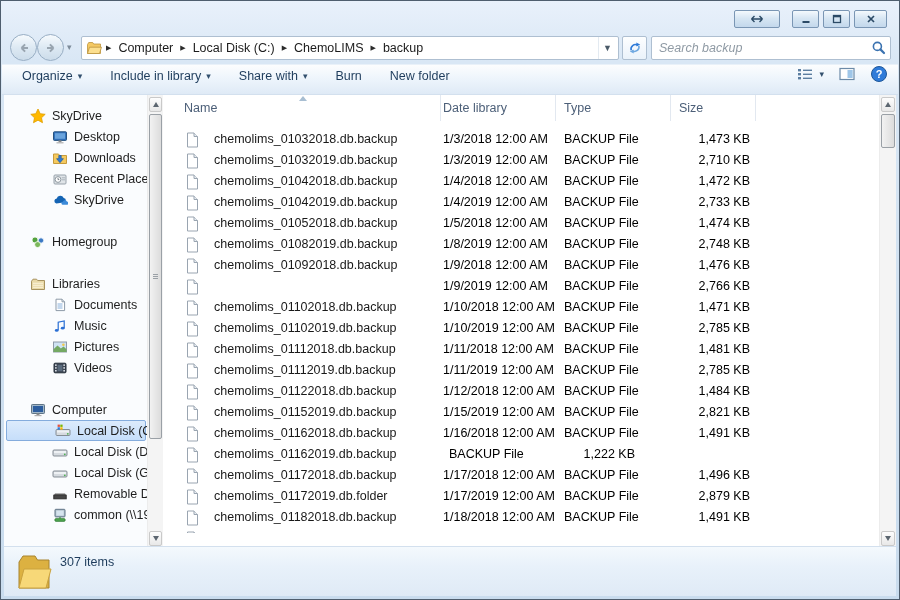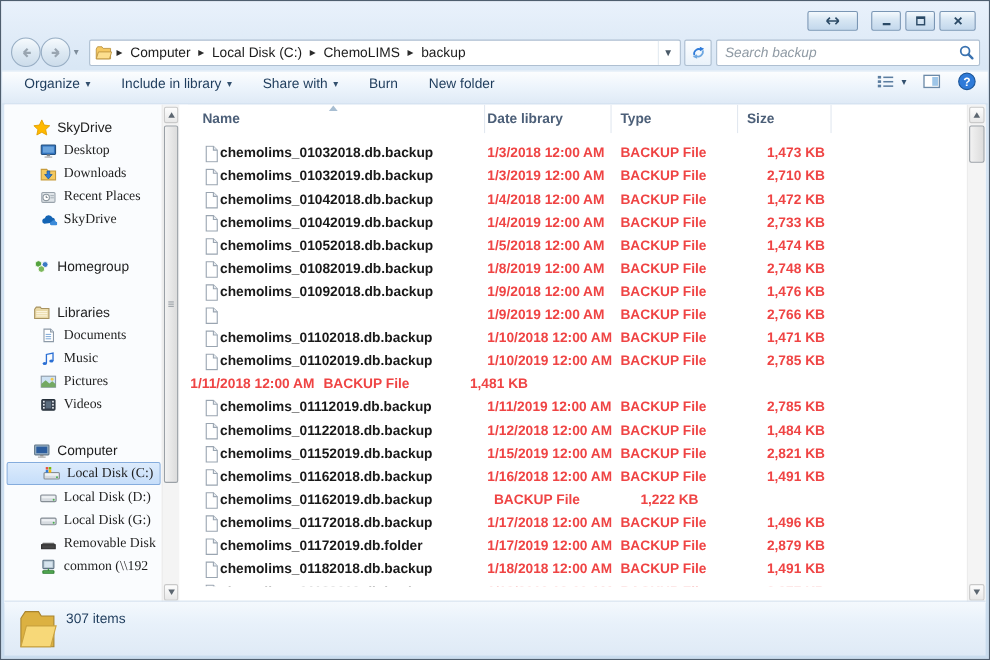--- a/index.html
+++ b/index.html
@@ -73,21 +73,21 @@
   
   .main {
     position:absolute; top:94px; left:3px; right:3px; height:453px;
     background:#fff; display:flex; overflow:hidden;
   }
   
   .sidebar { width:143px; background:#fafcfe; padding-top:10px; overflow:hidden; }
   .sb-group + .sb-group { margin-top:21px; }
   .sb-item { height:21px; display:flex; align-items:center; font-size:12.5px; color:#1e1e1e; white-space:nowrap; cursor:default; }
   .sb-header { padding-left:26px; }
-  .sb-child { padding-left:32px;font-family:Liberation Serif, serif; }
+  .sb-child { padding-left:48px; }
   .sb-item .icon { width:16px; height:16px; margin-right:6px; flex:none; }
   .sb-item.selected {
     background:linear-gradient(180deg,#dcebfc,#c6defa);
     border:1px solid #84acdd; border-radius:2px; margin:0 1px 0 2px;
   }
   
   .sb-scroll { width:16px; background:#f4f4f4; position:relative; border-left:1px solid #ececec; }
   .scroll-arrow {
     position:absolute; left:1px; right:1px; height:15px;
     background:linear-gradient(180deg,#fdfdfd,#e8e8e8); border:1px solid #c9c9c9; border-radius:2px;
@@ -99,38 +99,38 @@
   .scroll-thumb {
     position:absolute; left:1px; right:1px;
     background:linear-gradient(90deg,#f2f2f2,#dcdcdc); border:1px solid #9aa0a6; border-radius:2px;
   }
   .thumb-grip { position:absolute; left:3px; right:3px; top:50%; margin-top:-3px; }
   .thumb-grip i { display:block; height:1px; background:#9aa0a6; margin-bottom:1px; }
   .sb-thumb { top:19px; height:325px; }
   
   .list-gap { width:8px; background:#fff; }
   
-  .filelist { flex:1; position:relative; overflow:hidden;font-weight:bold; }
+  .filelist { flex:1; position:relative; overflow:hidden; }
   .list-header { display:flex; height:26px; line-height:26px; font-size:12.5px; color:#4c5f78; position:relative; }
   .hcell { border-right:1px solid #e2e8f0; cursor:default; position:relative; }
   .col-name { width:270px; padding-left:13px; }
   .col-date { width:115px; padding-left:2px; }
   .col-type { width:115px; padding-left:8px; }
   .col-size { width:85px; padding-left:8px; }
   .cell.col-size { text-align:right; padding-right:6px; padding-left:0; }
   .sort-arrow {
     position:absolute; top:1px; left:128px; width:0; height:0;
     border-left:4px solid transparent; border-right:4px solid transparent; border-bottom:5px solid #a8bed2;
   }
   .rows { height:412px; overflow:hidden; padding-top:8px; }
   .row { display:flex; height:21px; line-height:21px; font-size:12.5px; cursor:default; }
   .row .cell { overflow:hidden; white-space:nowrap; }
-  .row .col-name { color:#191919; display:flex; align-items:center; gap:0; padding-left:14px; }
+  .row .col-name { color:#191919; display:flex; align-items:center; gap:14px; padding-left:14px; }
   .row .col-name .icon { width:15px; height:16px; flex:none; }
-  .row .col-date, .row .col-type, .row .col-size { color:#ef4444; }
+  .row .col-date, .row .col-type, .row .col-size { color:#000000; }
   
   .v-scroll { width:17px; background:#f4f4f4; position:relative; border-left:1px solid #ececec; }
   .v-thumb { top:19px; height:34px; }
   
   .statusbar {
     position:absolute; left:3px; right:3px; bottom:3px; height:50px;
     background:linear-gradient(180deg,#f4f9fd,#e8f1fa 40%,#dfeaf6);
     border-top:1px solid #d3e0ee; 
   }
   .status-foldericon { position:absolute; left:12px; top:5px; }
@@ -634,20 +634,29 @@
                   <path d="M9 1 v3.5 h3.5" fill="#e8edf2" stroke="#9aa5b1"></path>
                 </svg>
               </span>
               <span>chemolims_01102019.db.backup</span>
             </div>
             <div class="cell col-date">1/10/2019 12:00 AM</div>
             <div class="cell col-type">BACKUP File</div>
             <div class="cell col-size">2,785 KB</div>
           </div>
           <div class="row">
+            <div class="cell col-name">
+              <span class="icon">
+                <svg width="15" height="16" viewBox="0 0 15 16">
+                  <path d="M2.5 1 h6.5 l3.5 3.5 v10.5 h-10 z" fill="#fff" stroke="#9aa5b1"></path>
+                  <path d="M9 1 v3.5 h3.5" fill="#e8edf2" stroke="#9aa5b1"></path>
+                </svg>
+              </span>
+              <span>chemolims_01112018.db.backup</span>
+            </div>
             <div class="cell col-date">1/11/2018 12:00 AM</div>
             <div class="cell col-type">BACKUP File</div>
             <div class="cell col-size">1,481 KB</div>
           </div>
           <div class="row">
             <div class="cell col-name">
               <span class="icon">
                 <svg width="15" height="16" viewBox="0 0 15 16">
                   <path d="M2.5 1 h6.5 l3.5 3.5 v10.5 h-10 z" fill="#fff" stroke="#9aa5b1"></path>
                   <path d="M9 1 v3.5 h3.5" fill="#e8edf2" stroke="#9aa5b1"></path>

